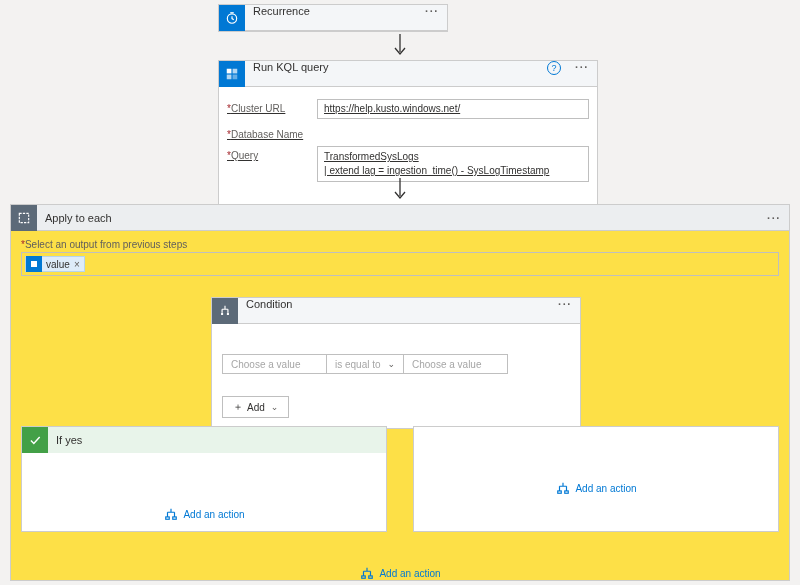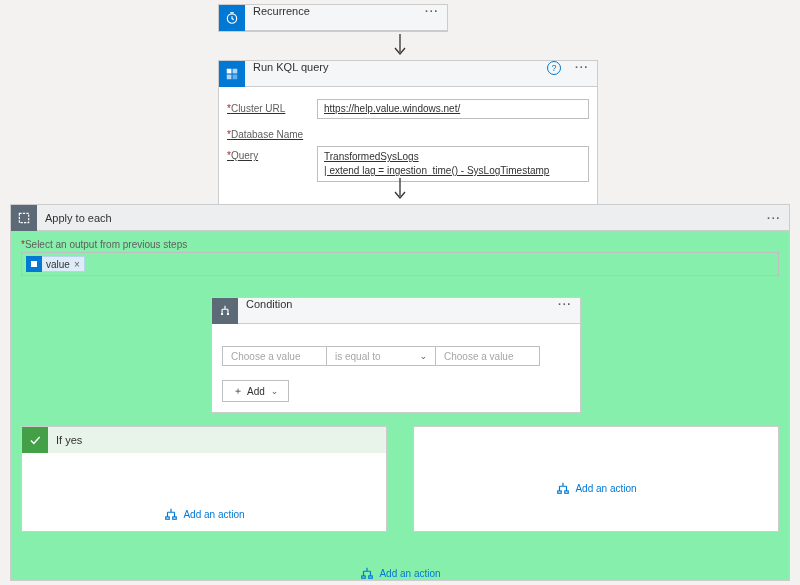--- a/index.html
+++ b/index.html
@@ -29,38 +29,38 @@
   .field-label { width: 90px; padding-top: 4px; }
   .field-label .ast { color: #a4262c; }
   .field-input { flex: 1; border: 1px solid #bfbfbf; background: #fff; padding: 3px 6px; font-size: 10px; color: #323130; min-height: 20px; }
   .field-input.multi { line-height: 14px; }
 
   
   .arrow { position: absolute; left: 50%; width: 14px; margin-left: -7px; }
   .arrow svg { display: block; }
 
   
-  .ate { position: absolute; top: 204px; left: 10px; right: 10px; bottom: 4px; border: 1px solid #ccc; background: #86efac; }
+  .ate { position: absolute; top: 204px; left: 10px; right: 10px; bottom: 4px; border: 1px solid #ccc; background: #fde047; }
   .ate-head { display: flex; align-items: center; height: 26px; background: #eceef0; border-bottom: 1px solid #ccc; }
   .ate-body { padding: 8px 10px; position: relative; height: calc(100% - 26px); }
   .sel-label { font-size: 10px; color: #605e5c; }
   .sel-label .ast { color: #a4262c; }
   .sel-box { margin-top: 2px; border: 1px solid #bfbfbf; padding: 3px; height: 24px; display: flex; align-items: center; }
   .chip { display: inline-flex; align-items: center; background: #deecf9; border: 1px solid #b6d4ec; height: 16px; font-size: 10px; padding-right: 4px; }
   .chip .ic { width: 16px; height: 16px; background: #0078d4; display: flex; align-items: center; justify-content: center; margin-right: 4px; }
   .chip .ic svg { fill: #fff; }
   .chip .x { margin-left: 4px; color: #605e5c; cursor: pointer; }
 
   
   .cond { position: absolute; top: 66px; left: 200px; width: 370px; }
   .cond-body { padding: 14px 10px 10px 10px; }
   .cond-row { display: flex; align-items: center; }
   .cond-input { border: 1px solid #bfbfbf; height: 20px; font-size: 10px; color: #a6a6a6; padding: 0 8px; display: flex; align-items: center; }
   .cond-left, .cond-right { width: 105px; }
-  .cond-mid { width: 110px; margin: 8px -1px; justify-content: space-between; }
+  .cond-mid { width: 78px; margin: 16px -1px; justify-content: space-between; }
   .chev { font-size: 9px; color: #605e5c; }
   .add-btn { margin-top: 6px; border: 1px solid #bfbfbf; height: 22px; padding: 0 10px; font-size: 10px; background: #fff; display: inline-flex; align-items: center; cursor: pointer; }
   .add-btn .chev { margin-left: 6px; }
 
   
   .branches { position: absolute; top: 195px; left: 10px; right: 10px; display: flex; gap: 26px; }
   .branch { flex: 1; border: 1px solid #ccc; background: #fff; }
   .branch-head { display: flex; align-items: center; height: 26px; }
   .branch-head.yes { background: #e8f4ea; }
   .branch-head.no { background: #fbe8e8; }
@@ -108,21 +108,21 @@
             <rect x="13" y="13" width="8" height="8" fill="#fff" opacity=".4"></rect>
           </svg>
       </div>
       <div class="card-title">Run KQL query</div>
       <div class="info-icon">?</div>
       <div class="card-menu">···</div>
     </div>
     <div class="kql-body">
       <div class="field-row">
         <div class="field-label"><span class="ast">*</span><span>Cluster URL</span></div>
-        <div class="field-input">https://help.value.windows.net/</div>
+        <div class="field-input">https://help.kusto.windows.net/</div>
       </div>
       <div class="field-row">
         <div class="field-label"><span class="ast">*</span><span>Database Name</span></div>
       </div>
       <div class="field-row">
         <div class="field-label"><span class="ast">*</span><span>Query</span></div>
         <div class="field-input multi">
           <div>TransformedSysLogs</div>
           <div>| extend lag = ingestion_time() - SysLogTimestamp</div>
         </div>

